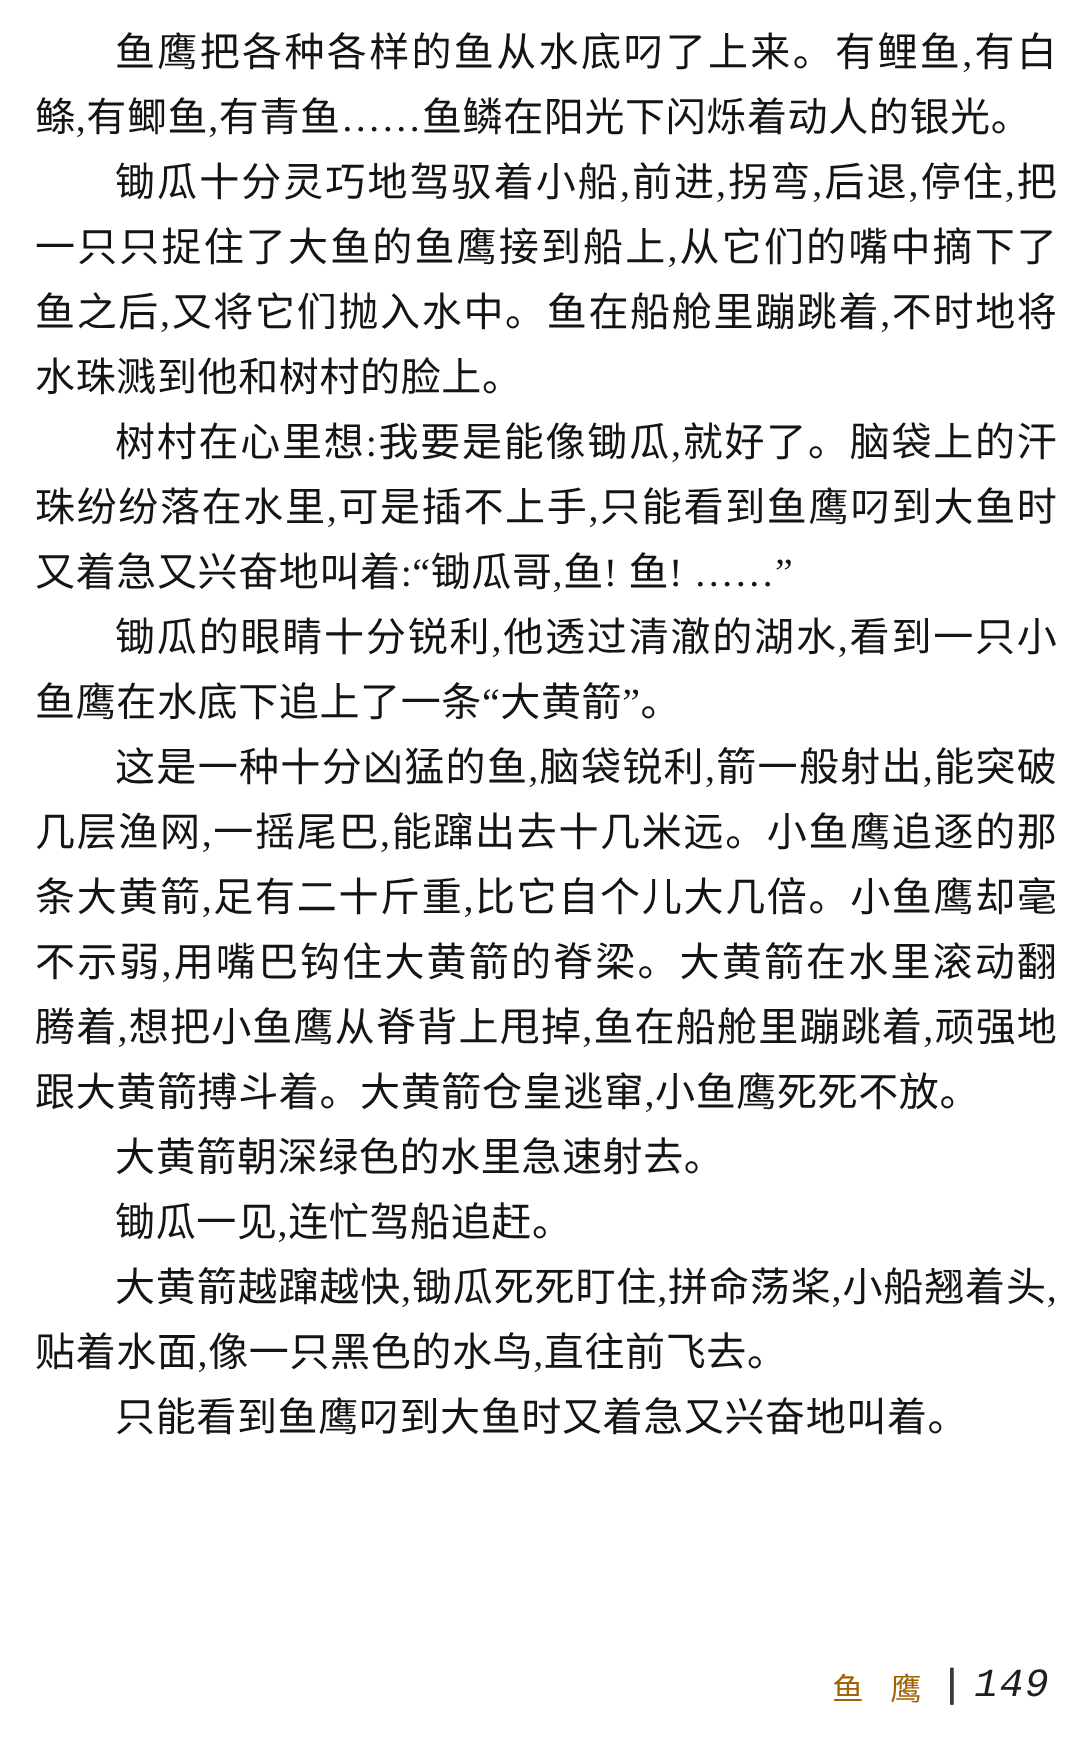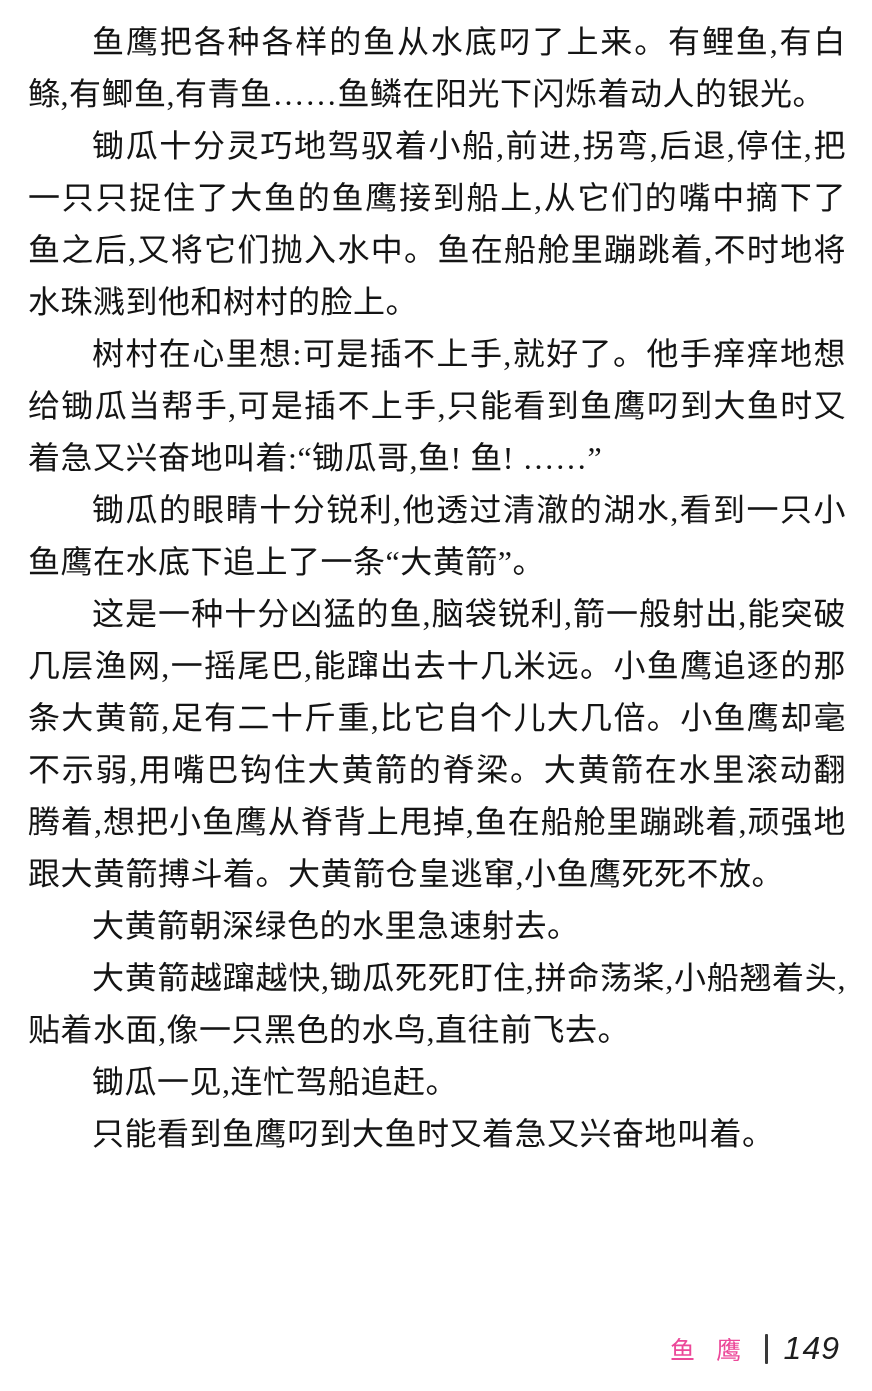--- a/index.html
+++ b/index.html
@@ -33,54 +33,53 @@
   }
   .footer {
     position: absolute;
     right: 32px;
     bottom: 24px;
     display: flex;
     align-items: center;
   }
   .footer-chapter {
     font-size: 25px;
-    color: #ec4899;
+    color: #a16207;
     letter-spacing: 0.85em;
-    font-family: Liberation Mono, monospace;
   }
   .footer-sep {
     display: inline-block;
     width: 3px;
     height: 30px;
     background: #3a3a3a;
     margin: 0 16px 0 2px;
     border-radius: 1px;
   }
   .footer-pagenum {
-    font-family: Liberation Sans, sans-serif;
+    font-family: Liberation Mono, monospace;
     font-style: italic;
     font-size: 32px;
     color: #1e1e1e;
     letter-spacing: 1px;
   }
 </style>
 </head>
 <body>
 
 <div class="page">
 
   <div class="content">
     <p class="para">鱼鹰把各种各样的鱼从水底叼了上来。有鲤鱼,有白鲦,有鲫鱼,有青鱼……鱼鳞在阳光下闪烁着动人的银光。</p>
     <p class="para">锄瓜十分灵巧地驾驭着小船,前进,拐弯,后退,停住,把一只只捉住了大鱼的鱼鹰接到船上,从它们的嘴中摘下了鱼之后,又将它们抛入水中。鱼在船舱里蹦跳着,不时地将水珠溅到他和树村的脸上。</p>
-    <p class="para">树村在心里想:可是插不上手,就好了。他手痒痒地想给锄瓜当帮手,可是插不上手,只能看到鱼鹰叼到大鱼时又着急又兴奋地叫着:“锄瓜哥,鱼! 鱼! ……”</p>
+    <p class="para">树村在心里想:我要是能像锄瓜,就好了。脑袋上的汗珠纷纷落在水里,可是插不上手,只能看到鱼鹰叼到大鱼时又着急又兴奋地叫着:“锄瓜哥,鱼! 鱼! ……”</p>
     <p class="para">锄瓜的眼睛十分锐利,他透过清澈的湖水,看到一只小鱼鹰在水底下追上了一条“大黄箭”。</p>
     <p class="para">这是一种十分凶猛的鱼,脑袋锐利,箭一般射出,能突破几层渔网,一摇尾巴,能蹿出去十几米远。小鱼鹰追逐的那条大黄箭,足有二十斤重,比它自个儿大几倍。小鱼鹰却毫不示弱,用嘴巴钩住大黄箭的脊梁。大黄箭在水里滚动翻腾着,想把小鱼鹰从脊背上甩掉,鱼在船舱里蹦跳着,顽强地跟大黄箭搏斗着。大黄箭仓皇逃窜,小鱼鹰死死不放。</p>
     <p class="para">大黄箭朝深绿色的水里急速射去。</p>
+    <p class="para">锄瓜一见,连忙驾船追赶。</p>
     <p class="para">大黄箭越蹿越快,锄瓜死死盯住,拼命荡桨,小船翘着头,贴着水面,像一只黑色的水鸟,直往前飞去。</p>
-    <p class="para">锄瓜一见,连忙驾船追赶。</p>
     <p class="para">只能看到鱼鹰叼到大鱼时又着急又兴奋地叫着。</p>
   </div>
 
   <div class="footer">
     <span class="footer-chapter">鱼鹰</span>
     <span class="footer-sep"></span>
     <span class="footer-pagenum">149</span>
   </div>
 
 </div>

